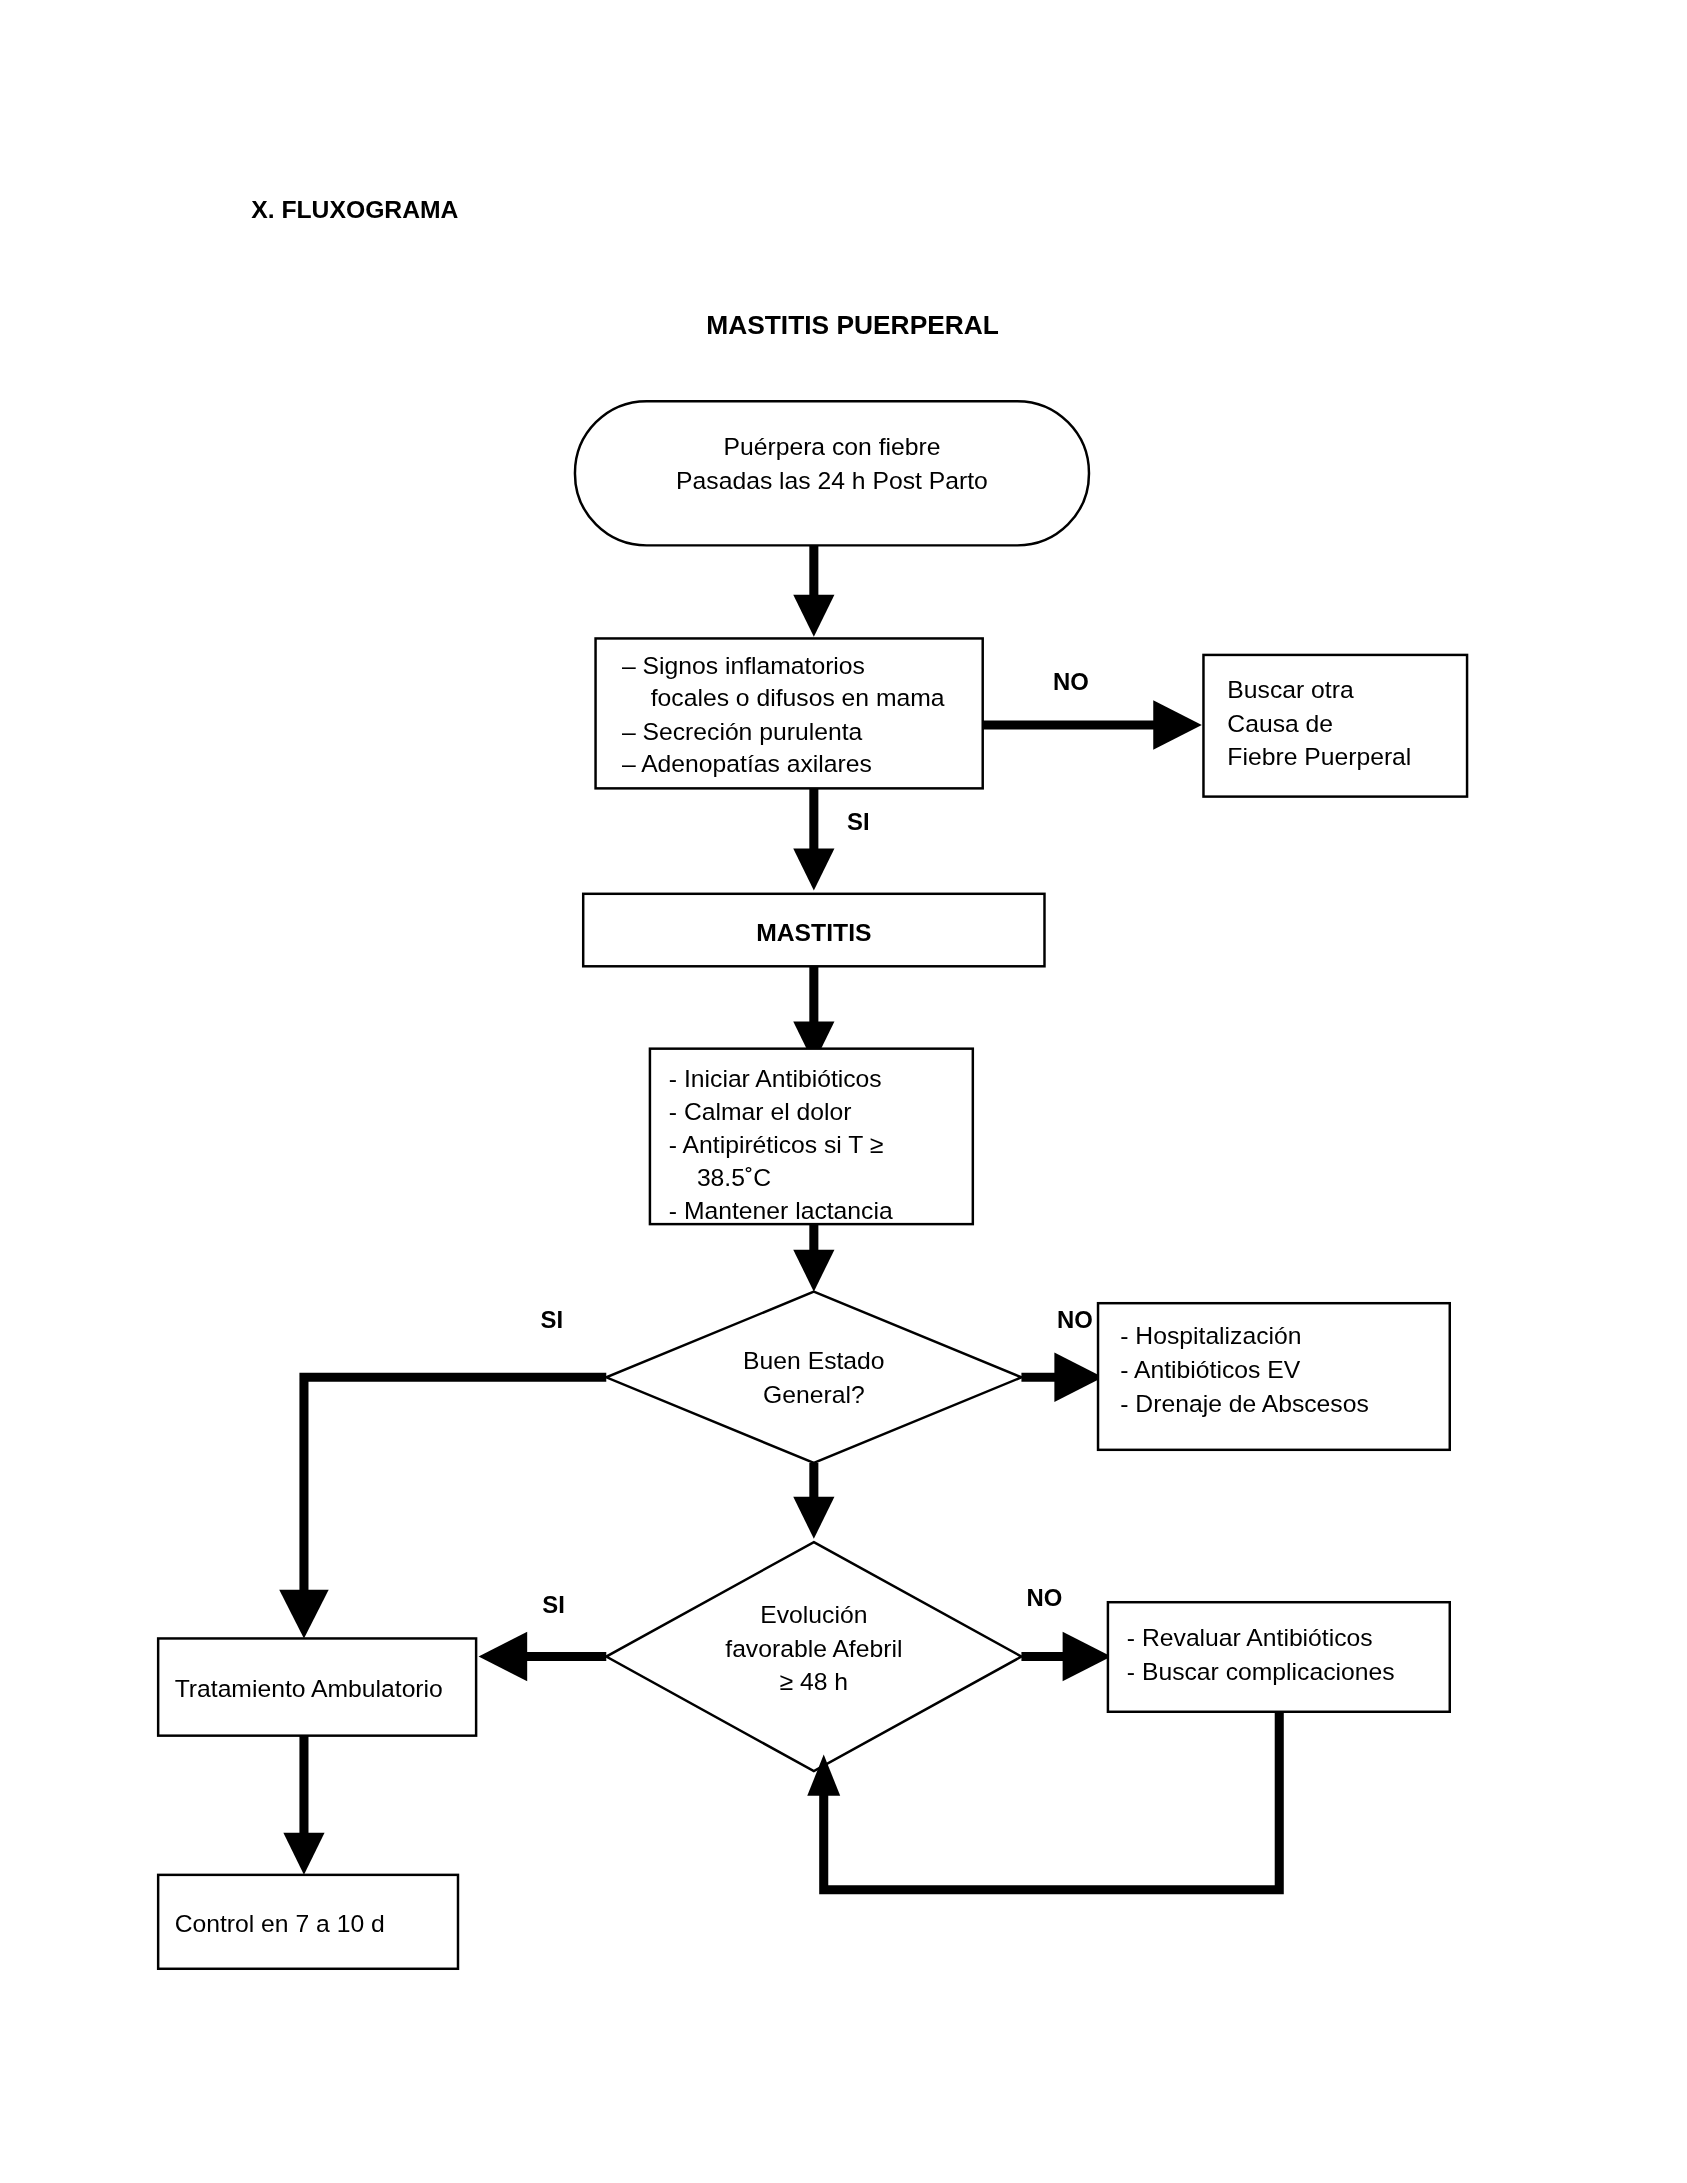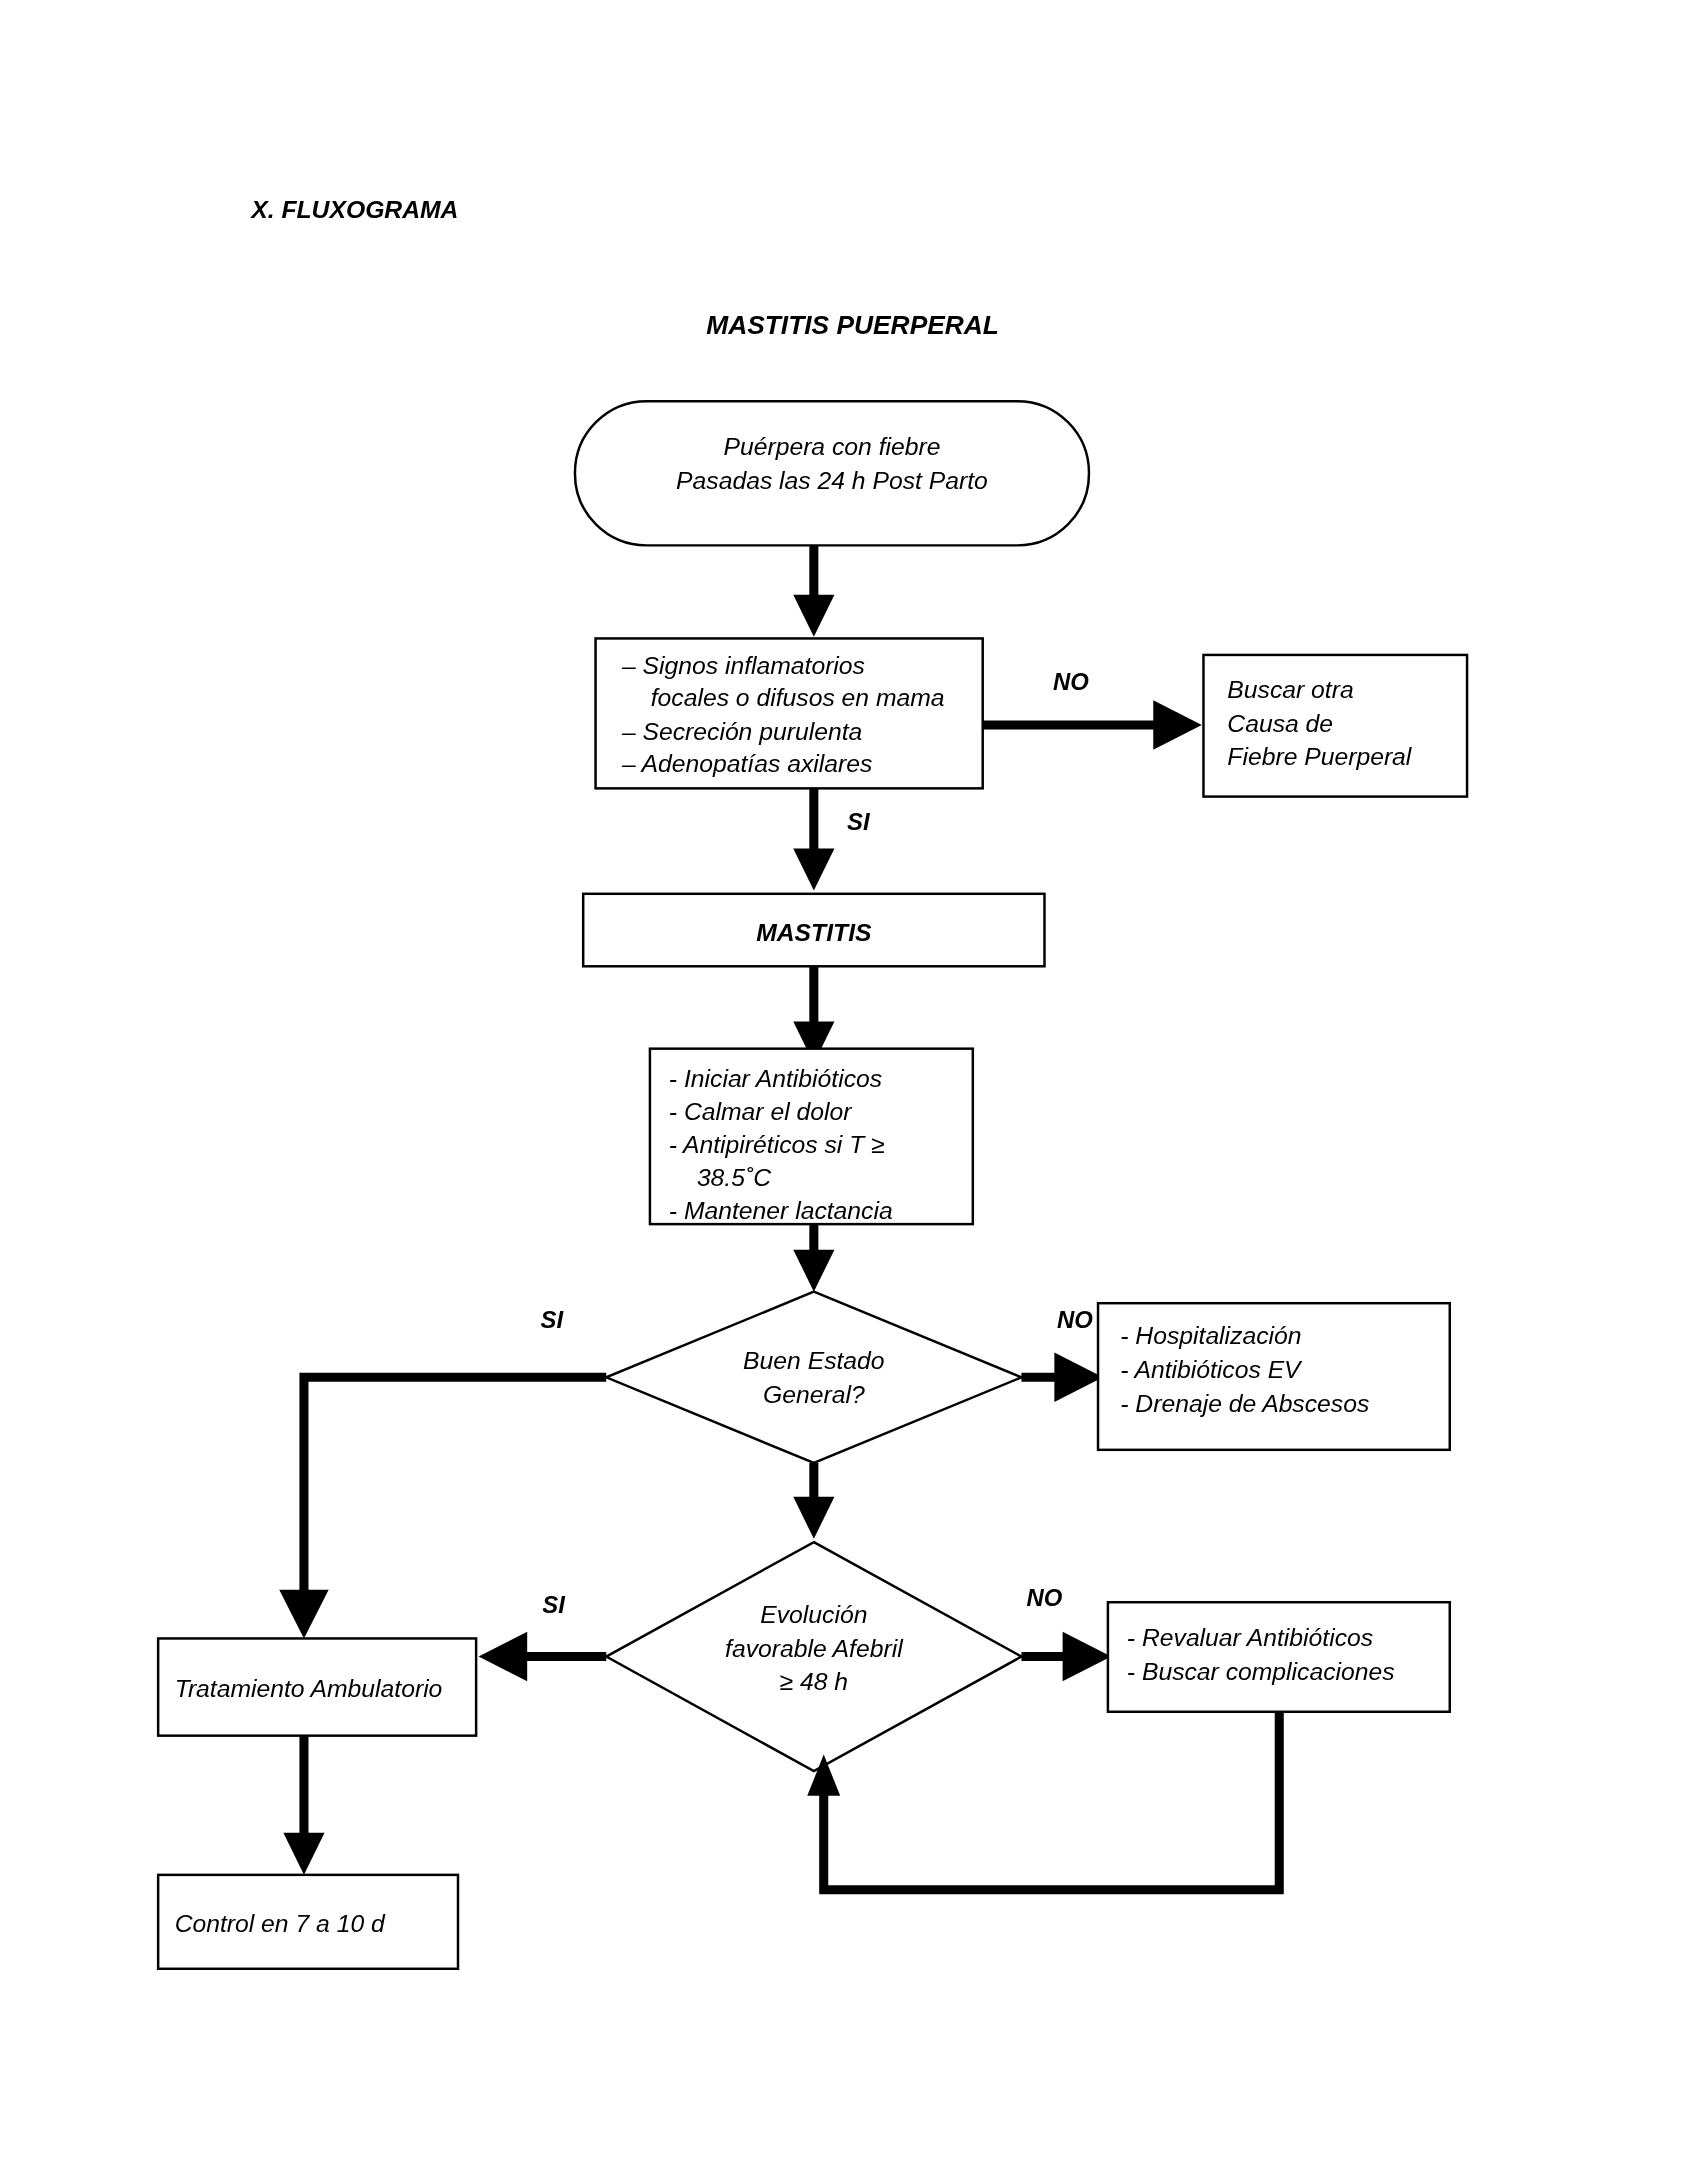--- a/index.html
+++ b/index.html
@@ -3,21 +3,21 @@
 <meta charset="utf-8">
 <style>
   html,body{margin:0;padding:0;background:#ffffff;}
   body{
     width:1687px;height:2183px;
     font-family:"Liberation Sans", sans-serif;
     color:#000000;
     position:relative;
     overflow:hidden;
   }
-  #flow-root{position:absolute;left:0;top:0;width:1687px;height:2183px;font-style:italic;}
+  #flow-root{position:absolute;left:0;top:0;width:1687px;height:2183px;}
   svg{display:block;width:1687px;height:2183px;}
   .shape{fill:#ffffff;stroke:#000000;stroke-width:3;}
   .thickline{stroke:#000000;stroke-width:11;fill:none;}
   .arrowhead{fill:#000000;stroke:none;}
   text{font-family:"Liberation Sans", sans-serif;fill:#000000;}
   .t-heading{font-size:30px;font-weight:bold;}
   .t-title{font-size:32px;font-weight:bold;}
   .t-body{font-size:30px;font-weight:normal;}
   .t-bold{font-size:30px;font-weight:bold;}
   .t-label{font-size:29px;font-weight:bold;}

